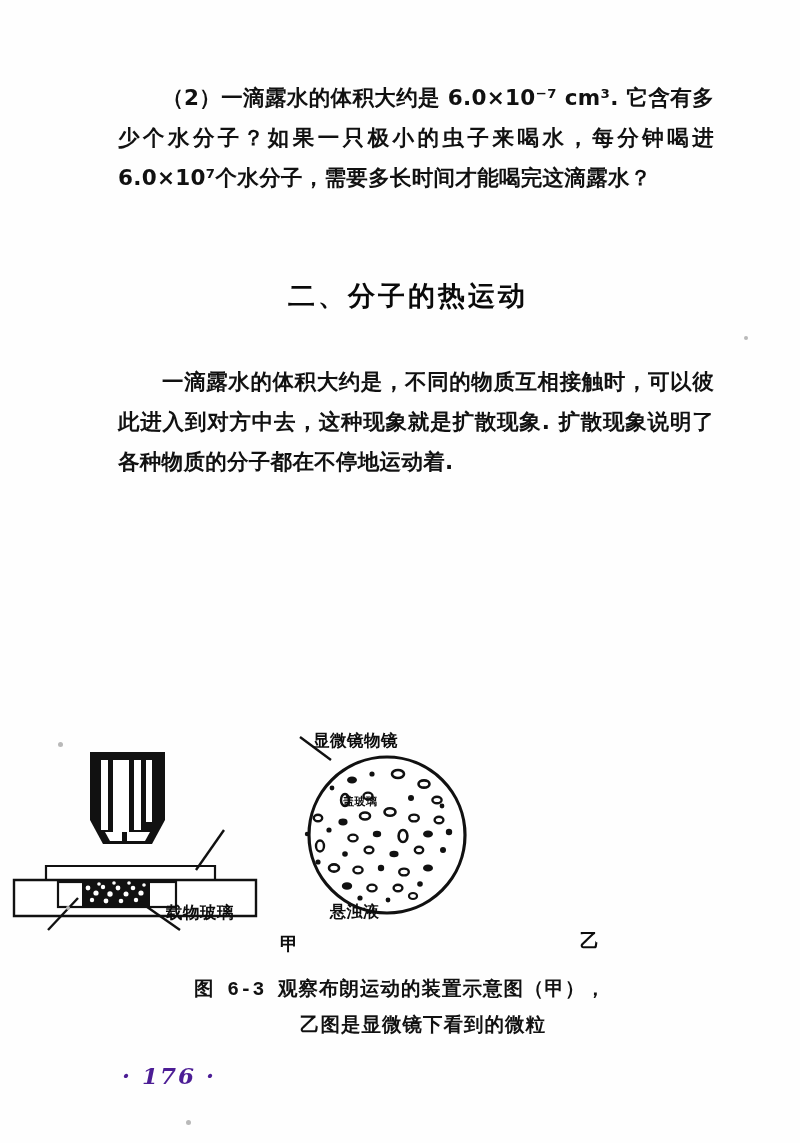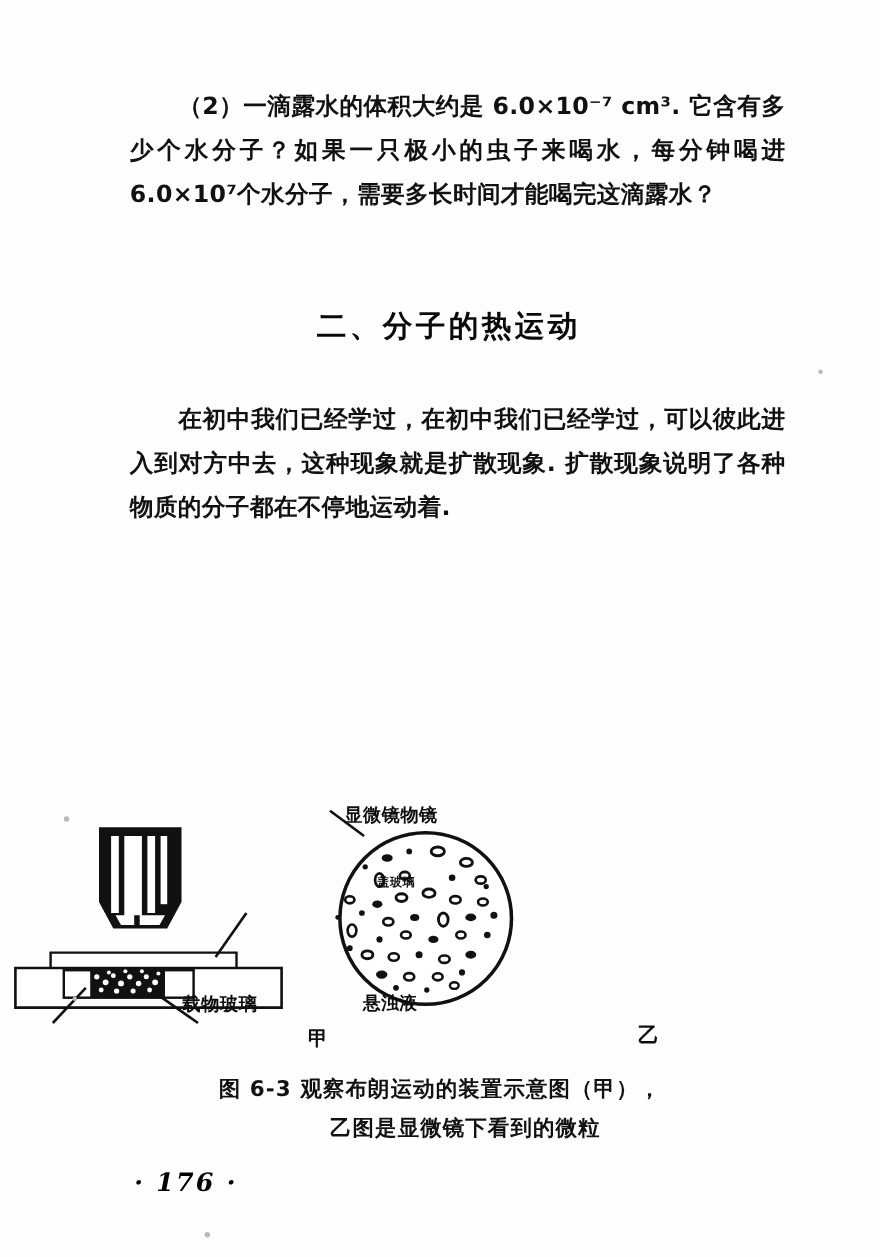--- a/index.html
+++ b/index.html
@@ -85,35 +85,36 @@
     position: absolute;
     left: 0;
     right: 0;
     top: 972px;
     text-align: center;
     font-size: 19.5px;
     font-weight: 700;
     line-height: 36px;
     letter-spacing: 1px;
     color: #111;
+    font-family: Liberation Mono, monospace;
   }
   .caption .cap-line { display: block; }
   .caption .cap-line.l2 { padding-left: 46px; }
 
   
   .pagenum {
     position: absolute;
     left: 122px;
     top: 1062px;
     font-family: "DejaVu Serif", "Liberation Serif", serif;
     font-style: italic;
     font-weight: 700;
     font-size: 23px;
     letter-spacing: 2px;
-    color: #000000;
+    color: #4c1d95;
   }
 
   
   .speck {
     position: absolute;
     background: #b9b9b9;
     border-radius: 50%;
     pointer-events: none;
   }
 </style>
@@ -122,21 +123,21 @@
 
 <div class="page">
 
   <div class="textcol">
     <p class="para indent"><span>（2）一滴露水的体积大约是 6.0×10⁻⁷ cm³. 它含有多少个水分子？如果一只极小的虫子来喝水，每分钟喝进 6.0×10⁷个水分子，需要多长时间才能喝完这滴露水？</span></p>
   </div>
 
   <div class="section-heading">二、分子的热运动</div>
 
   <div class="body-block">
-    <p class="para indent">在初中我们已经学过，在初中我们已经学过，可以彼此进入到对方中去，这种现象就是扩散现象. 扩散现象说明了各种物质的分子都在不停地运动着.</p>
+    <p class="para indent">一滴露水的体积大约是，不同的物质互相接触时，可以彼此进入到对方中去，这种现象就是扩散现象. 扩散现象说明了各种物质的分子都在不停地运动着.</p>
     <div class="p-spacer"></div>
     <div class="p-spacer"></div>
   </div>
 
   <div class="figure">
     <svg class="fig-svg" width="800" height="250" viewBox="0 0 800 250" xmlns="http://www.w3.org/2000/svg">
       <g fill="none" stroke="#111">
 
         <line x1="331" y1="38" x2="300" y2="15" stroke-width="2.4"></line>
 

